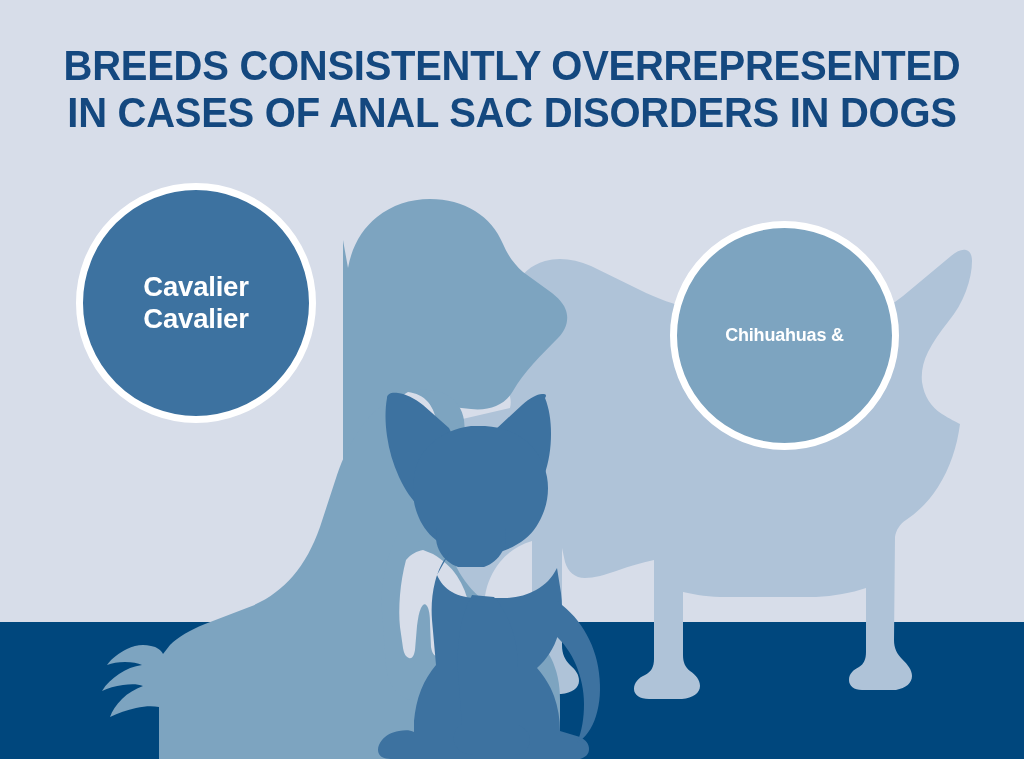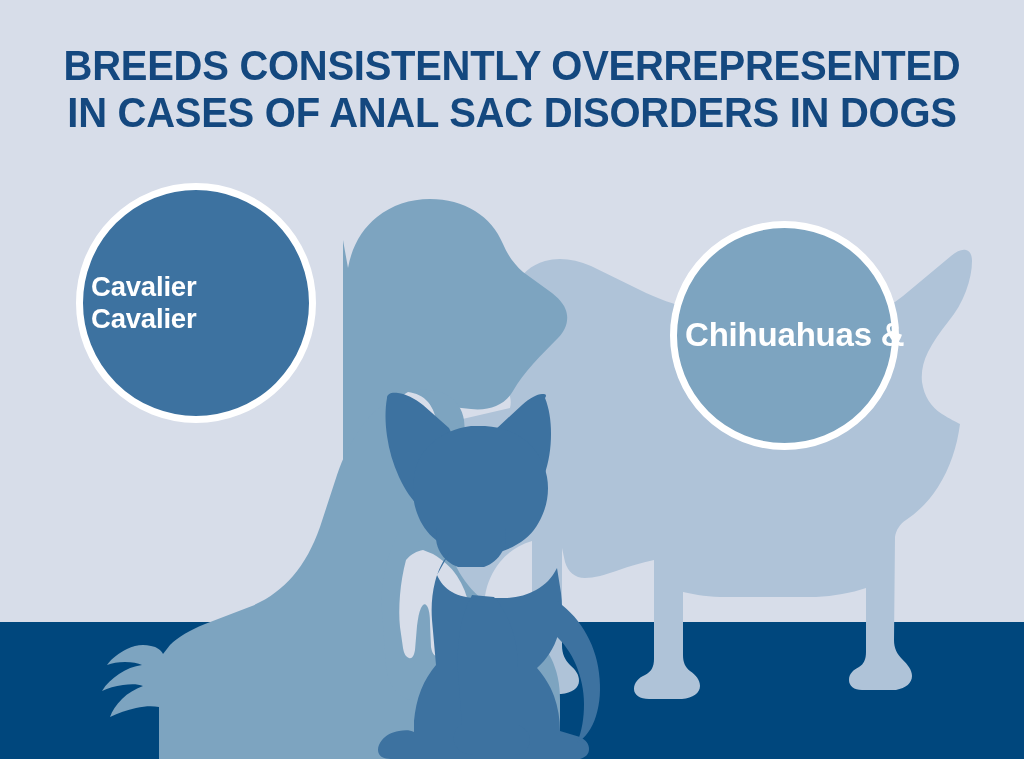--- a/index.html
+++ b/index.html
@@ -65,21 +65,21 @@
     white-space: nowrap;
   }
   
   .badge {
     position: absolute;
     border-radius: 50%;
     box-sizing: border-box;
     border: 7px solid #ffffff;
     display: flex;
     align-items: center;
-    justify-content: flex-start;
+    justify-content: center;
     z-index: 30;
   }
   .badge-left {
     left: 76px;
     top: 183px;
     width: 240px;
     height: 240px;
     background: #3d72a0;
   }
   .badge-right {
@@ -92,21 +92,21 @@
   .badge-text {
     color: #ffffff;
     font-family: "Liberation Sans", sans-serif;
     font-weight: bold;
     text-align: center;
     line-height: 1.16;
     letter-spacing: -0.2px;
     padding: 0 8px;
   }
   .badge-left .badge-text { font-size: 27.5px; }
-  .badge-right .badge-text { font-size: 33px; }
+  .badge-right .badge-text { font-size: 18px; }
   .badge-text span { display: block; white-space: nowrap; }
 </style>
 </head>
 <body>
 
 <div id="infographic">
 
   <div class="sky"></div>
   <div class="ground"></div>
 

